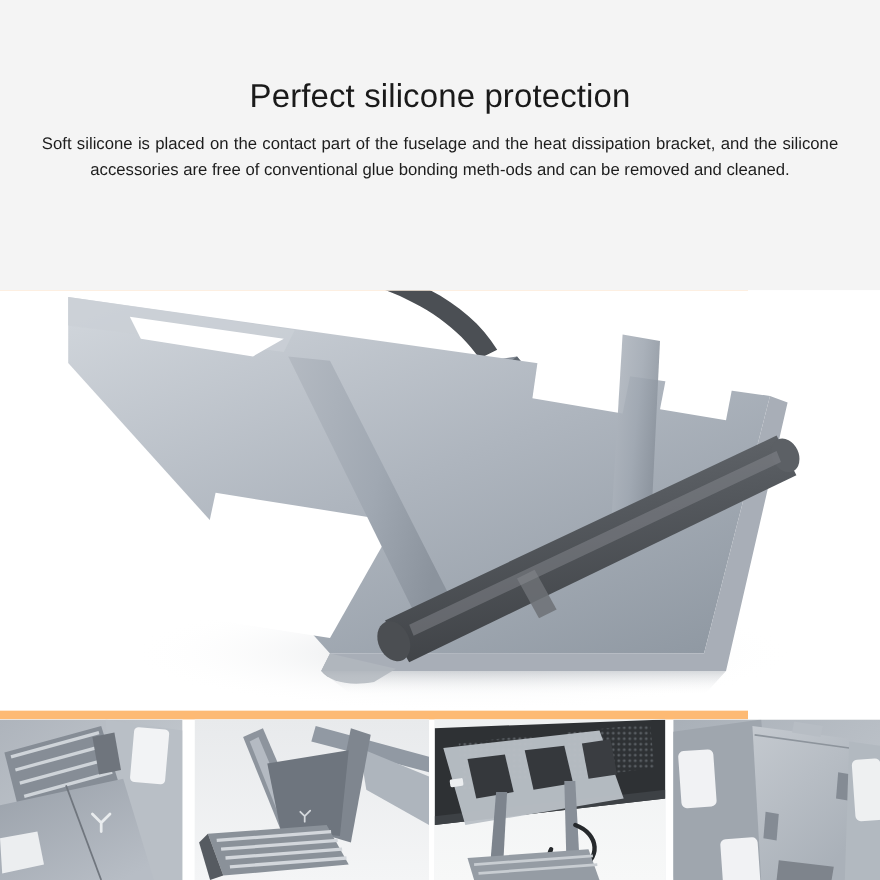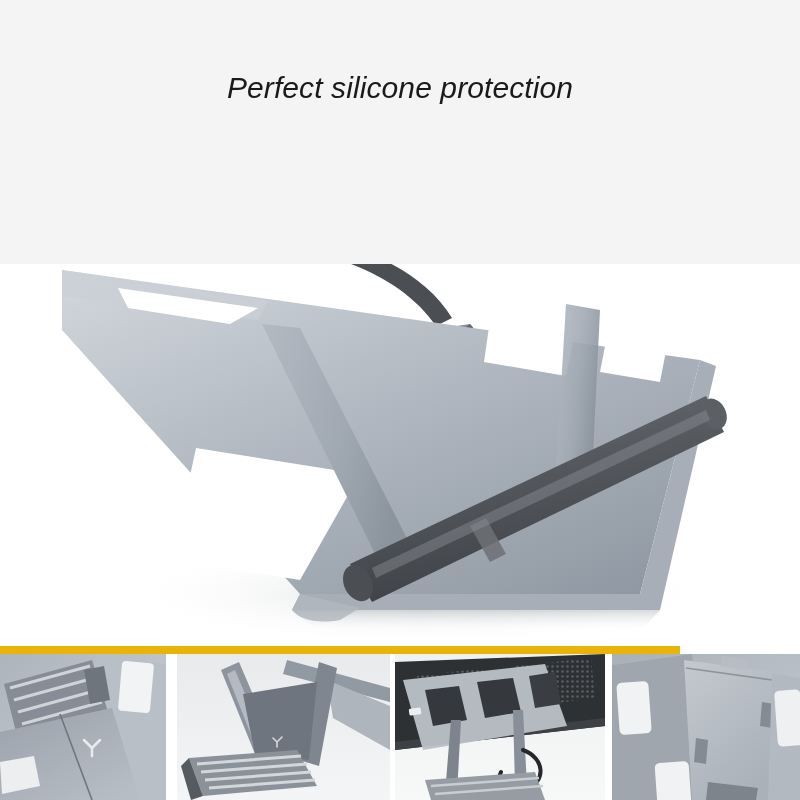--- a/index.html
+++ b/index.html
@@ -11,22 +11,21 @@
     height: 800px;
     overflow: hidden;
     background: #ffffff;
     font-family: "Liberation Sans", sans-serif;
     -webkit-font-smoothing: antialiased;
   }
   .page {
     position: relative;
     width: 680px;
     height: 800px;
-    background: #eab308;
-    font-style: italic;
+    background: #fdba74;
   }
 
   
   .header-panel {
     position: absolute;
     left: 0;
     top: 0;
     width: 800px;
     height: 264px;
     background: #f4f4f4;
@@ -94,20 +93,21 @@
   .thumb-3 { left: 395px; width: 210px; }
   .thumb-4 { left: 612px; width: 188px; }
 </style>
 </head>
 <body>
 
 <div class="page">
 
   <div class="header-panel">
     <div class="headline">Perfect silicone protection</div>
+    <div class="subcopy">Soft silicone is placed on the contact part of the fuselage and the heat dissipation bracket, and the silicone accessories are free of conventional glue bonding meth-ods and can be removed and cleaned.</div>
   </div>
 
   <div class="hero">
     <svg viewBox="0 0 800 382" preserveAspectRatio="none">
       <defs>
         <linearGradient id="alu-top" x1="0" y1="0" x2="0.75" y2="1">
           <stop offset="0%" stop-color="#b9bec6"></stop>
           <stop offset="45%" stop-color="#a9b0b9"></stop>
           <stop offset="100%" stop-color="#c9ced4"></stop>
         </linearGradient>

